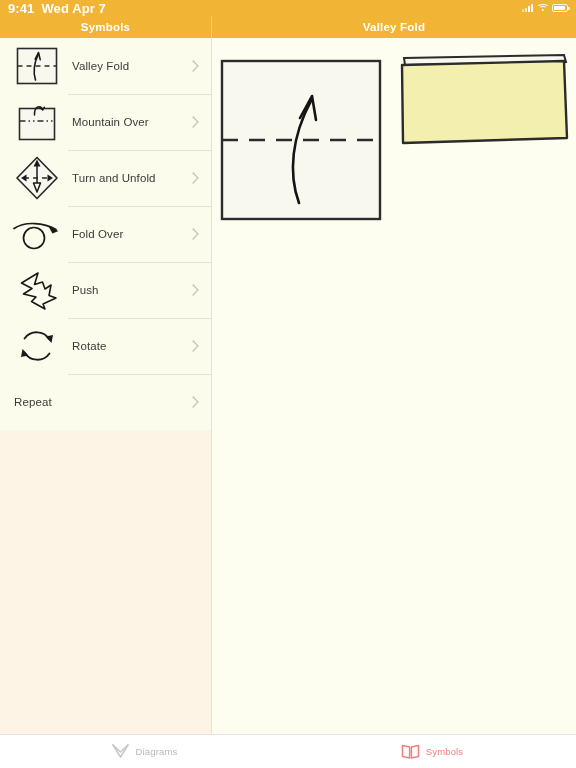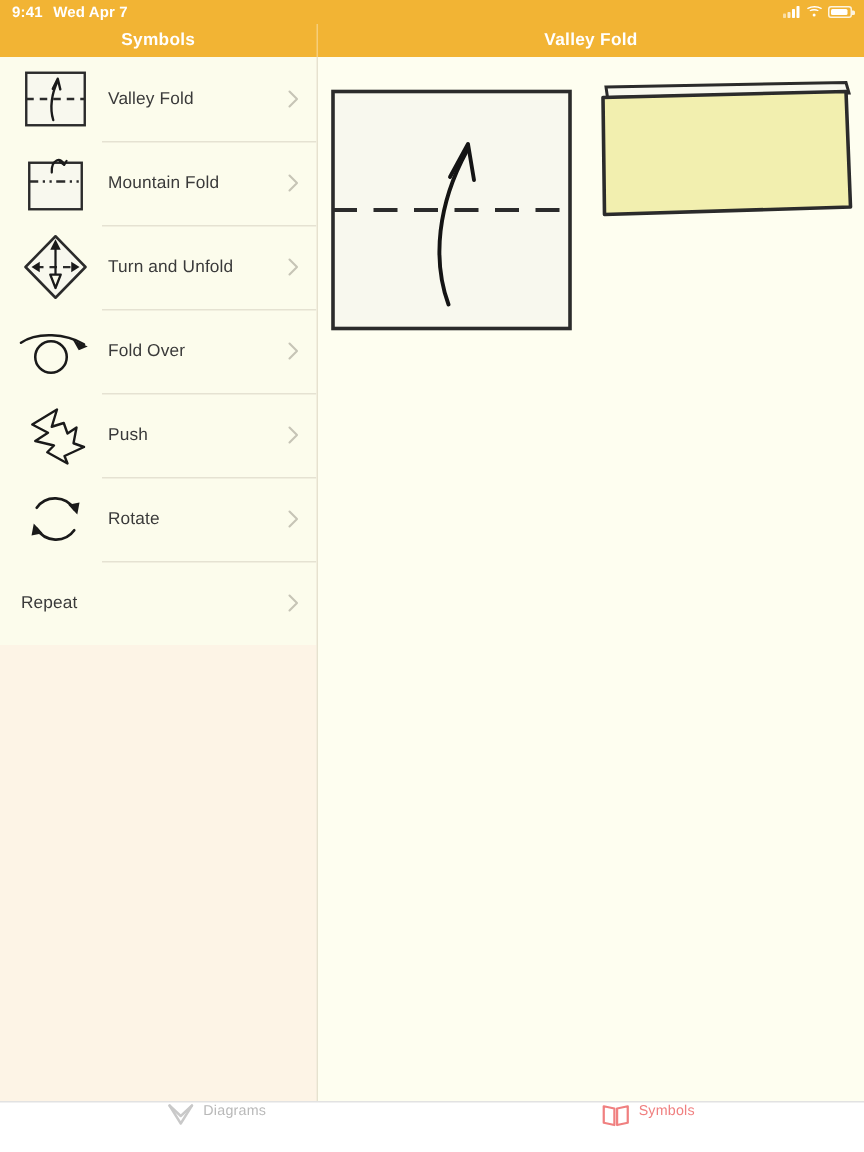--- a/index.html
+++ b/index.html
@@ -9,21 +9,21 @@
     background:#FEFEF0;
     -webkit-font-smoothing:antialiased;
   }
   .app{position:relative;width:576px;height:768px;display:flex;flex-direction:column;}
 
   
   .statusbar{
     height:16px;flex:0 0 16px;background:#F2B434;
     display:flex;justify-content:space-between;
     padding:0 8px;box-sizing:border-box;color:#ffffff;
-    font-size:10px;font-weight:bold;letter-spacing:.1px;gap:20px;
+    font-size:13px;font-weight:bold;letter-spacing:.1px;gap:20px;
   }
   .status-left{display:flex;align-items:center;gap:7px;}
   .status-right{display:flex;align-items:center;gap:4px;}
   .sig{display:flex;align-items:flex-end;gap:1px;height:8px;}
   .sig i{display:block;width:2px;background:#ffffff;border-radius:.5px;}
   .sig i:nth-child(1){height:3px;opacity:.55}
   .sig i:nth-child(2){height:4.5px;opacity:.75}
   .sig i:nth-child(3){height:6px}
   .sig i:nth-child(4){height:8px}
   .wifi{position:relative;width:11px;height:8px;}
@@ -68,21 +68,21 @@
 
   
   .detail{flex:1;background:#FEFEF0;position:relative;overflow:hidden;}
   .figure{position:absolute;left:0;top:0;}
 
   
   .tabbar{
     flex:0 0 33px;height:33px;background:#FFFFFF;border-top:1px solid #E2E2E2;
     display:flex;align-items:center;
   }
-  .tab{flex:1;display:flex;justify-content:center;gap:6px;height:100%;cursor:default;}
+  .tab{flex:1;display:flex;align-items:center;justify-content:center;gap:6px;height:100%;cursor:default;}
   .tab-label{font-size:9.5px;letter-spacing:.15px;}
   .tab.inactive .tab-label{color:#B9B9B9;}
   .tab.active .tab-label{color:#F08080;}
   .tab svg{display:block}
 </style>
 </head>
 <body>
 
 <div class="app">
 
@@ -142,21 +142,21 @@
 
         <div class="row">
           <span class="row-icon">
             <svg width="46" height="46" viewBox="0 0 46 46">
               <rect x="5.5" y="9.5" width="35" height="31" fill="#F8F8EE" stroke="#2B2B2B" stroke-width="1.6"></rect>
               <line x1="5.5" y1="22" x2="40.5" y2="22" stroke="#2B2B2B" stroke-width="1.6" stroke-dasharray="6,3,1.5,3,1.5,3"></line>
               <path d="M20.5 16 C20 7, 27 5.5, 28.5 10.5" fill="none" stroke="#1A1A1A" stroke-width="1.5" stroke-linecap="round"></path>
               <path d="M28.8 11 L25.8 8.8 M28.8 11 L30.4 8.2" fill="none" stroke="#1A1A1A" stroke-width="1.4" stroke-linecap="round"></path>
             </svg>
           </span>
-          <span class="row-label">Mountain Fold</span>
+          <span class="row-label">Mountain Over</span>
           <span class="chev">
             <svg width="7" height="12" viewBox="0 0 7 12">
                 <path d="M1 1 L6 6 L1 11" fill="none" stroke="currentColor" stroke-width="1.4" stroke-linecap="round" stroke-linejoin="round"></path>
               </svg>
           </span>
         </div>
 
 
         <div class="row">
           <span class="row-icon">

